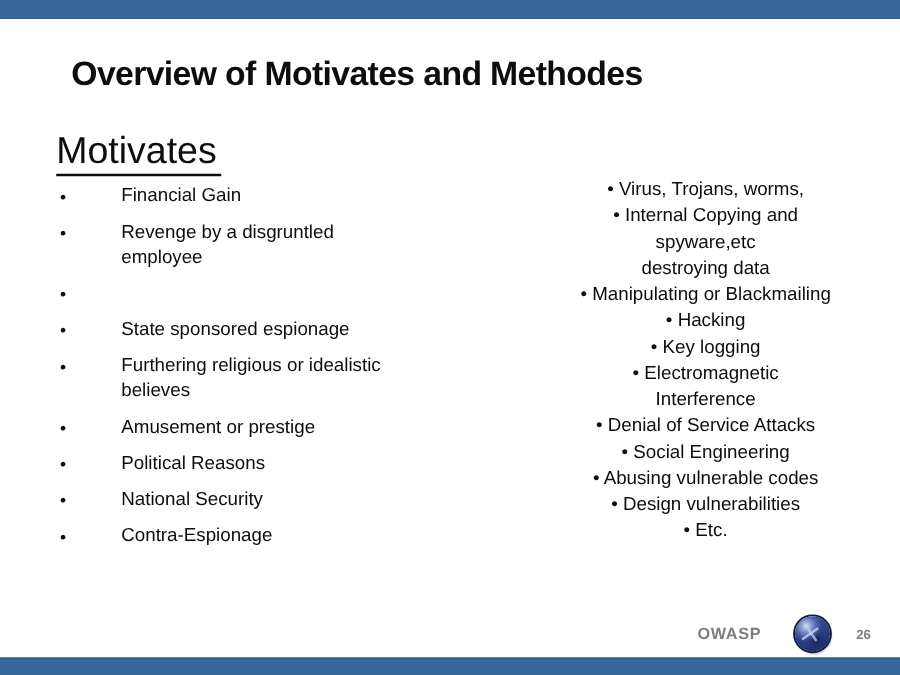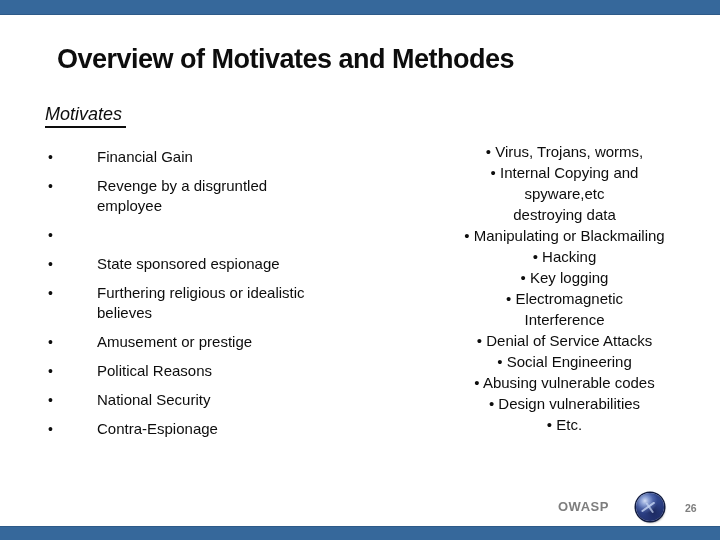--- a/index.html
+++ b/index.html
@@ -34,22 +34,21 @@
     font-weight: bold;
     letter-spacing: -0.5px;
     color: #0d0d0d;
     white-space: nowrap;
     margin-left: 15px;
   }
 
   .col-heading {
     position: absolute;
     top: 104px;
-    font-size: 18px;
-    font-style: italic;
+    font-size: 30px;
     white-space: nowrap;
   }
   .col-heading .underlined {
     display: inline-block;
     border-bottom: 2px solid #0d0d0d;
     padding-bottom: 1px;
     padding-right: 4px;
   }
   .col-heading.left-h  { left: 45px; }
   .col-heading.right-h { left: 427px; }

